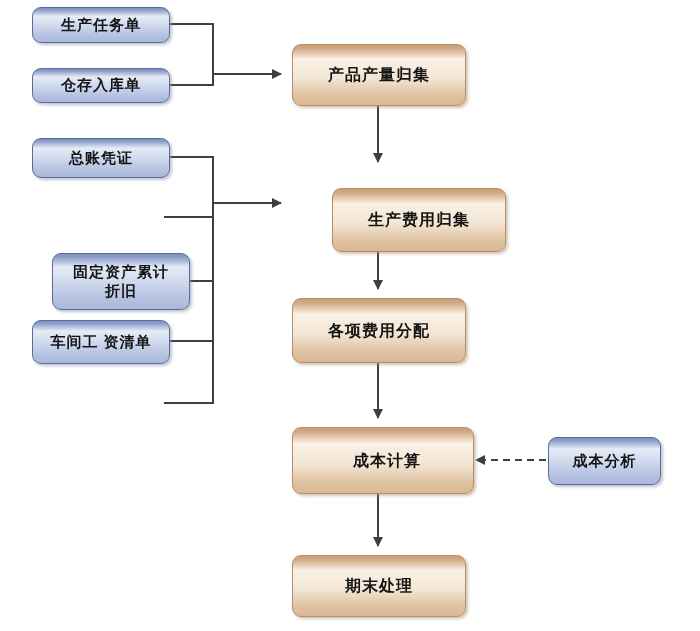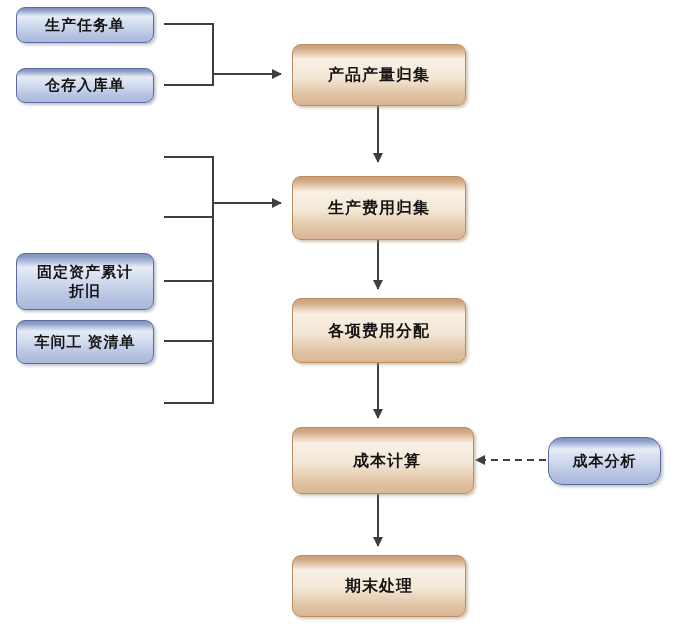--- a/index.html
+++ b/index.html
@@ -19,37 +19,37 @@
     box-shadow:2px 2px 3px rgba(140,148,168,0.55);
     font-size:15px;
   }
   .tan{
     border:1px solid #b98e63;
     background:linear-gradient(to bottom,#c99e79 0%,#d4ac88 7%,#f9f1e6 24%,#f3e6d4 55%,#e0c4a4 82%,#d9b795 100%);
     box-shadow:2px 2px 3px rgba(172,150,128,0.55);
     font-size:16px;
   }
   
-  .src{left:16px;width:136px;}
+  .src{left:32px;width:136px;}
   #s0{top:7px;height:34px;}
   #s1{top:68px;height:33px;}
   #s2{top:138px;height:38px;}
   #s3{top:198px;height:38px;}
-  #s4{top:253px;height:55px;}
+  #s4{top:253px;height:55px;margin-left:20px;}
   #s5{top:320px;height:42px;}
   #s6{top:384px;height:38px;}
   
   .proc{left:292px;width:172px;}
   #p0{top:44px;height:60px;}
-  #p1{top:176px;height:62px;}
+  #p1{top:188px;height:62px;margin-left:40px;}
   #p2{top:298px;height:63px;}
   #p3{top:427px;height:65px;padding-left:8px;}
   #p4{top:555px;height:60px;}
   
-  #side{left:548px;top:437px;width:111px;height:46px;font-size:15px;border-radius:14px;}
+  #side{left:548px;top:437px;width:111px;height:46px;font-size:15px;}
 </style>
 </head>
 <body>
 
 <div id="canvas">
 
   <svg id="wires" width="700" height="631" viewBox="0 0 700 631" xmlns="http://www.w3.org/2000/svg">
     <defs>
       <marker id="ah" markerUnits="userSpaceOnUse" markerWidth="12" markerHeight="10" refX="9" refY="5" orient="auto">
         <path d="M0,0 L10,5 L0,10 z" fill="#3f3f3f"></path>
@@ -71,20 +71,23 @@
       <line x1="546" y1="460" x2="476" y2="460" stroke-dasharray="7,5" marker-end="url(#ah)"></line>
     </g>
   </svg>
 
   <div id="s0" class="box blue src">
     <span class="lbl">生产任务单</span>
   </div>
   <div id="s1" class="box blue src">
     <span class="lbl">仓存入库单</span>
   </div>
+  <div id="s2" class="box blue src">
+    <span class="lbl">总账凭证</span>
+  </div>
   <div id="s4" class="box blue src">
     <span class="lbl">固定资产累计
 折旧</span>
   </div>
   <div id="s5" class="box blue src">
     <span class="lbl">车间工 资清单</span>
   </div>
 
   <div id="p0" class="box tan proc">
     <span class="lbl">产品产量归集</span>

